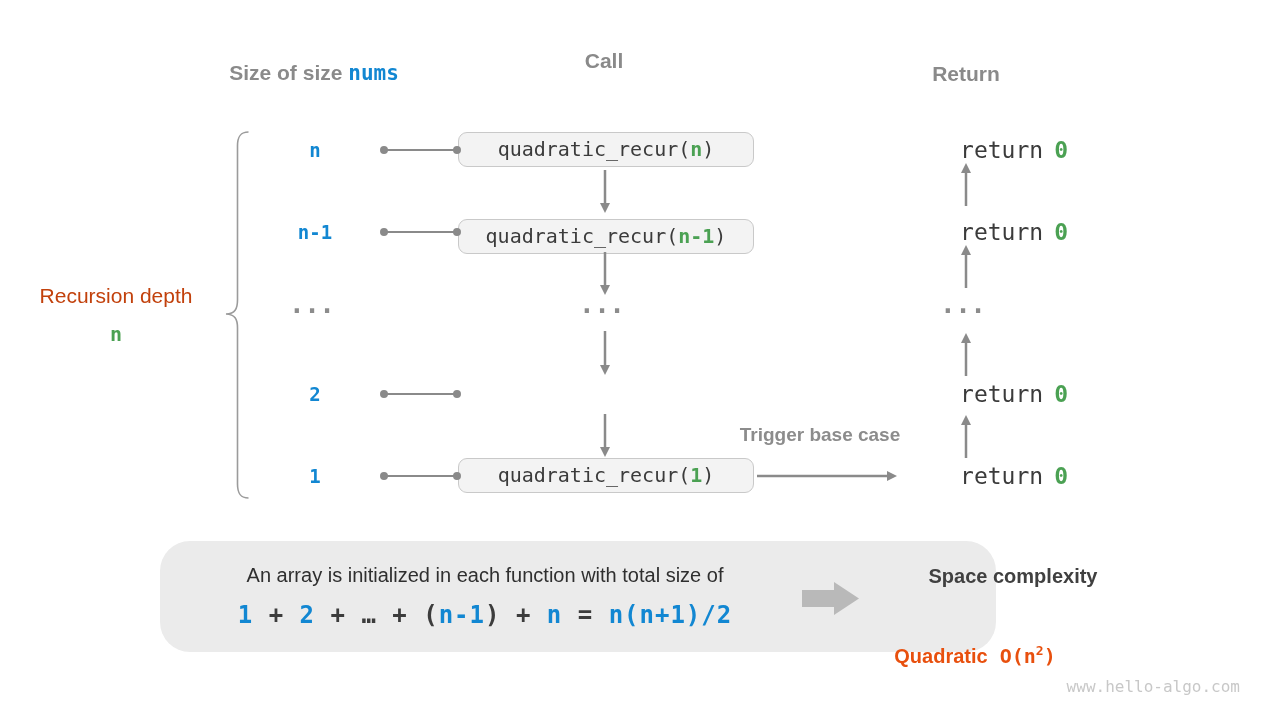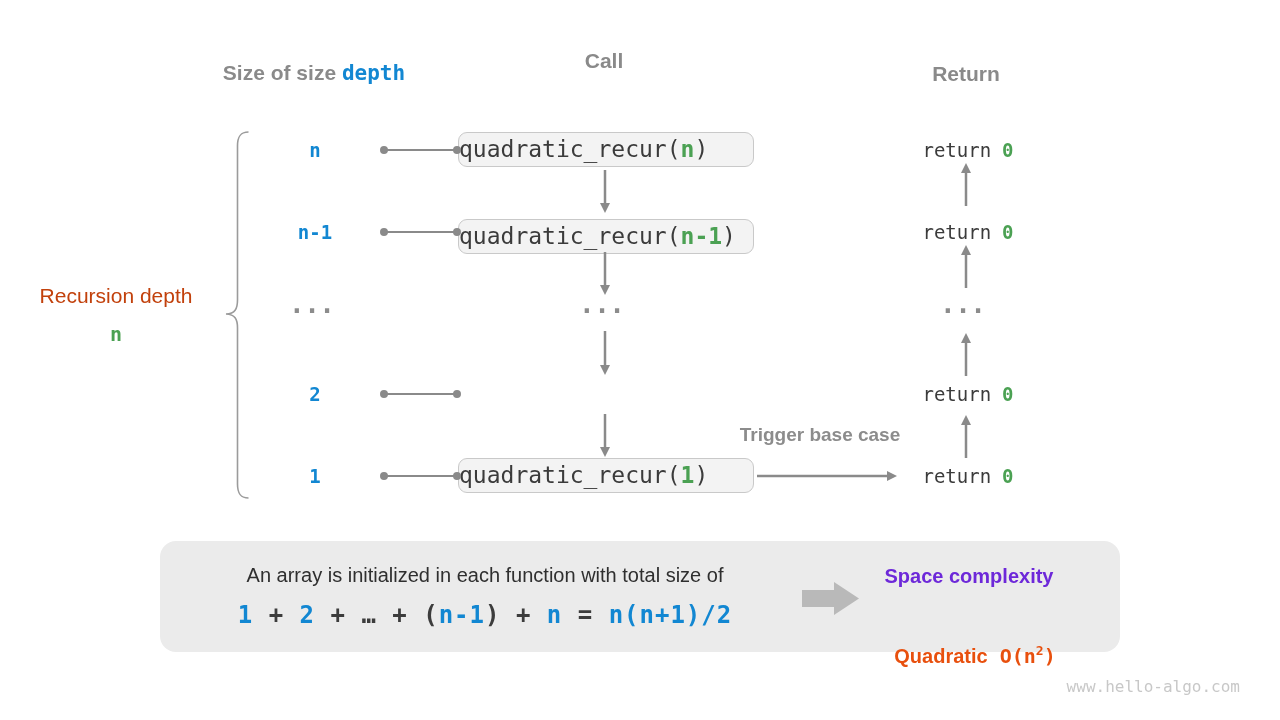--- a/index.html
+++ b/index.html
@@ -8,56 +8,56 @@
   .abs{position:absolute;}
   .center{text-align:center;}
   
   .col-header{font-weight:700;font-size:21px;color:#8a8a8a;line-height:26px;}
   .code-blue{font-family:"DejaVu Sans Mono",monospace;color:#1287d2;font-weight:700;}
   
   .size-label{width:120px;font-family:"DejaVu Sans Mono",monospace;font-weight:700;
               font-size:19px;color:#1287d2;line-height:26px;}
   
   .call-box{left:458px;width:294px;height:33px;background:#f3f3f3;border:1.5px solid #c9c9c9;
-            border-radius:9px;font-family:"DejaVu Sans Mono",monospace;font-size:23px;
-            color:#3b3b3b;line-height:33px;text-align:left;}
+            border-radius:9px;font-family:"DejaVu Sans Mono",monospace;font-size:20px;
+            color:#3b3b3b;line-height:33px;text-align:center;}
   .call-box .arg{color:#4ba153;font-weight:700;}
   
-  .ret-label{left:868px;width:200px;font-family:"DejaVu Sans Mono",monospace;font-size:19px;
-             color:#3b3b3b;line-height:26px;text-align:center;}
+  .ret-label{left:868px;width:200px;font-family:"DejaVu Sans Mono",monospace;font-size:23px;
+             color:#3b3b3b;line-height:26px;text-align:right;}
   .ret-label .kw{margin-right:11px;}
   .ret-label .val{color:#4ba153;font-weight:700;}
   
   .dots{font-family:"DejaVu Sans",sans-serif;font-weight:700;font-size:24px;letter-spacing:6px;
         color:#8c8c8c;line-height:30px;height:30px;width:120px;text-align:center;}
   
   .depth-label{font-size:21px;color:#c2410c;line-height:28px;}
   .depth-n{font-family:"DejaVu Sans Mono",monospace;font-weight:700;font-size:20px;color:#4ba153;}
   .trigger{font-weight:700;font-size:19px;color:#8c8c8c;}
   
-  .summary{left:160px;top:541px;width:960px;height:111px;background:#ebebeb;border-radius:16px;}
+  .summary{left:160px;top:541px;width:836px;height:111px;background:#ebebeb;border-radius:30px;}
   .summary .line1{left:30px;top:21px;width:590px;font-size:20px;color:#2f2f2f;line-height:27px;}
   .summary .formula{left:30px;top:59px;width:590px;font-family:"DejaVu Sans Mono",monospace;
                     font-weight:700;font-size:24px;line-height:30px;white-space:pre;letter-spacing:1px;}
   .seg.blue{color:#1287d2;}
   .seg.dark{color:#3c3c3c;}
-  .summary .sp-title{left:684px;top:22px;width:250px;font-weight:700;font-size:20px;color:#6d28d9;line-height:27px;}
+  .summary .sp-title{left:728px;top:22px;width:250px;font-weight:700;font-size:20px;color:#404040;line-height:27px;}
   .summary .sp-value{left:690px;top:60px;width:250px;font-weight:700;font-size:20px;color:#e8500e;line-height:28px;margin-top:36px;}
   .sp-value .bigo{font-family:"DejaVu Sans Mono",monospace;margin-left:12px;}
   .sp-value sup{font-size:13px;}
   .watermark{left:1020px;top:677px;width:220px;text-align:right;
              font-family:"DejaVu Sans Mono",monospace;font-size:16px;color:#c8c8c8;}
   svg.overlay{position:absolute;left:0;top:0;pointer-events:none;}
 </style>
 </head>
 <body>
 
 <div id="stage">
 
-  <div class="abs center col-header" style="left:164px;top:60px;width:300px;"><span>Size of size </span><span class="code-blue">depth</span></div>
+  <div class="abs center col-header" style="left:164px;top:60px;width:300px;"><span>Size of size </span><span class="code-blue">nums</span></div>
   <div class="abs center col-header" style="left:504px;top:48px;width:200px;">Call</div>
   <div class="abs center col-header" style="left:866px;top:61px;width:200px;">Return</div>
 
   <div class="abs center depth-label" style="left:6px;top:282px;width:220px;">Recursion depth</div>
   <div class="abs center depth-n" style="left:6px;top:322px;width:220px;">n</div>
 
   <div class="abs center size-label" style="left:255px;top:137px;">n</div>
   <div class="abs center size-label" style="left:255px;top:219px;">n-1</div>
   <div class="abs dots" style="left:255px;top:290px;">...</div>
   <div class="abs center size-label" style="left:255px;top:381px;">2</div>

